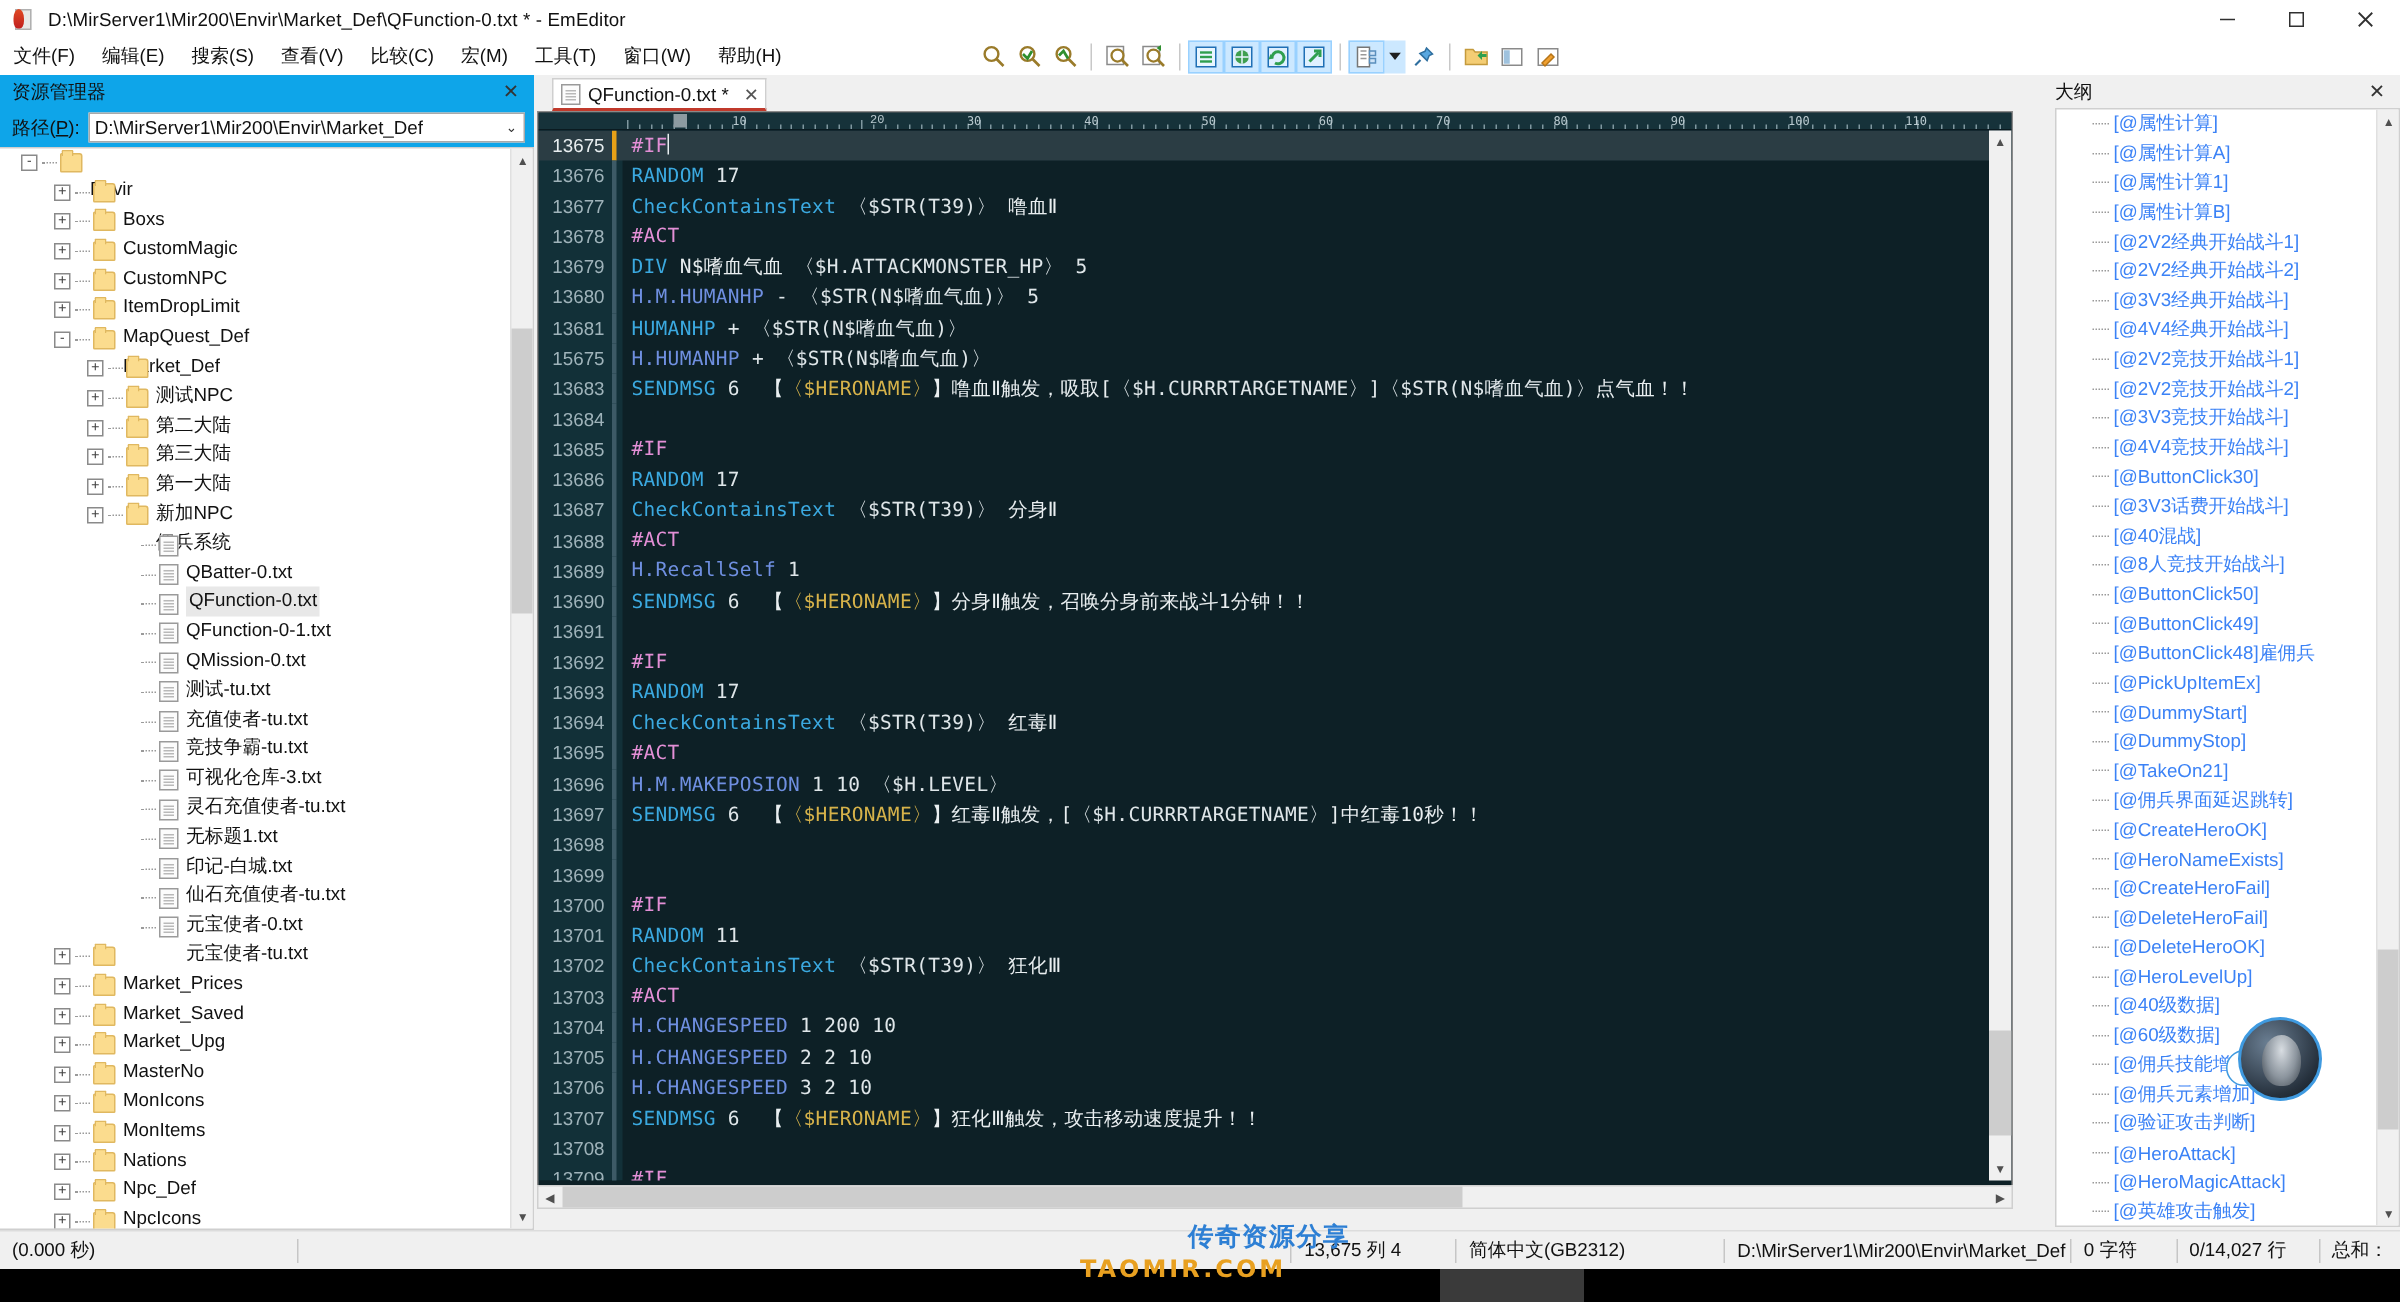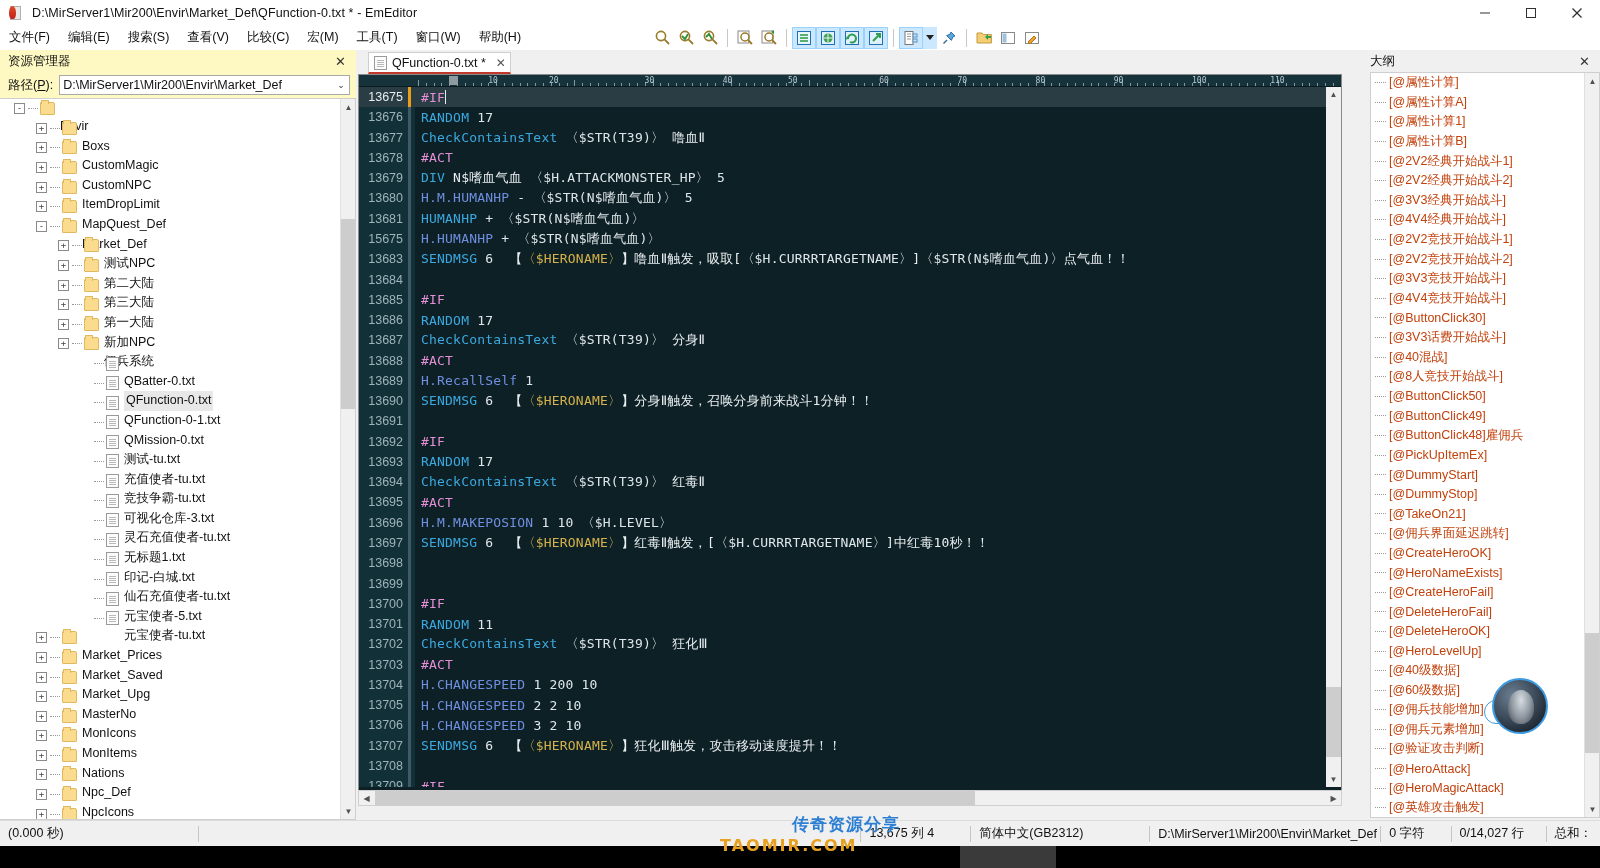--- a/index.html
+++ b/index.html
@@ -69,21 +69,21 @@
     width: 24px; height: 22px; display: flex; align-items: center; justify-content: center;
     position: relative;
   }
   .tb-btn.active { background: #cce8ff; border: 1px solid #99d1ff; }
   .tb-btn svg { display: block; }
   .tb-dd { width: 14px; height: 22px; display:flex; align-items:center; justify-content:center; background:#cce8ff; }
 
   
   .explorer {
     position: absolute; left: 0; top: 50px; width: 356px; height: 770px;
-    background: #fef9c3;
+    background: #0ea5e9;
   }
   .panel-head {
     height: 22px; display: flex; align-items: center; justify-content: space-between;
     padding: 0 6px 0 8px;
   }
   .panel-head .ttl { font-size: 12.5px; color: #111; }
   .panel-head .x { font-size: 13px; color: #333; cursor: pointer; padding: 0 4px; }
   .path-row {
     height: 26px; display: flex; align-items: center; padding: 0 6px 0 8px; gap: 6px; justify-content: space-between;
   }
@@ -256,21 +256,21 @@
   .outline {
     position: absolute; left: 1362px; top: 50px; width: 238px; height: 770px;
     background: #f0f0f0;
   }
   .ol-list {
     position: absolute; left: 8px; top: 22px; width: 230px; height: 746px;
     background: #fff; border: 1px solid #cfcfcf; overflow: hidden;
   }
   .olnode {
     height: 19.6px; display: flex; align-items: center; white-space: nowrap;
-    font-size: 12.5px; color: #c2410c; padding-left: 4px;
+    font-size: 12.5px; color: #3b82f6; padding-left: 24px;
   }
   .olnode .dots {
     width: 11px; height: 1px; border-top: 1px dotted #9a9a9a; margin-right: 3px; flex:0 0 auto;
   }
   .ol-scroll {
     position:absolute; right:0; top:0; width:15px; height:744px; background:#f0f0f0;
     border-left:1px solid #e0e0e0;
   }
   .ol-scroll .up,.ol-scroll .dn{width:15px;height:16px;display:flex;align-items:center;justify-content:center;color:#505050;font-size:8px;}
   .ol-scroll .dn{position:absolute;bottom:0;}
@@ -726,21 +726,21 @@
             </span>
             <span class="lbl">仙石充值使者-tu.txt</span>
           </div>
           <div class="tnode">
             <span style="display: inline-block; flex: 0 0 auto; width: 80px; height: 1px;"></span>
             <span class="exp none"></span>
             <span class="dots"></span>
             <span class="ico-file">
               <i></i>
             </span>
-            <span class="lbl">元宝使者-5.txt</span>
+            <span class="lbl">元宝使者-0.txt</span>
           </div>
           <div class="tnode">
             <span style="display: inline-block; flex: 0 0 auto; width: 80px; height: 1px;"></span>
             <span class="exp none"></span>
             <span class="dots"></span>
             <span class="ico-file">
               <i></i>
             </span>
             <span class="lbl">元宝使者-tu.txt</span>
           </div>
@@ -871,21 +871,21 @@
           <div class="tick" style="left: 145.02px;"></div>
           <div class="tick" style="left: 152.84px;"></div>
           <div class="tick" style="left: 160.66px;"></div>
           <div class="tick" style="left: 168.48px;"></div>
           <div class="tick" style="left: 176.3px;"></div>
           <div class="tick" style="left: 184.12px;"></div>
           <div class="tick" style="left: 191.94px;"></div>
           <div class="tick" style="left: 199.76px;"></div>
           <div class="tick" style="left: 207.58px;"></div>
           <div class="tick big" style="left: 215.4px;"></div>
-          <div class="rl" style="left: 190px;">20</div>
+          <div class="rl" style="left: 221px; font-family: Liberation Mono, monospace;">20</div>
           <div class="tick" style="left: 223.22px;"></div>
           <div class="tick" style="left: 231.04px;"></div>
           <div class="tick" style="left: 238.86px;"></div>
           <div class="tick" style="left: 246.68px;"></div>
           <div class="tick" style="left: 254.5px;"></div>
           <div class="tick" style="left: 262.32px;"></div>
           <div class="tick" style="left: 270.14px;"></div>
           <div class="tick" style="left: 277.96px;"></div>
           <div class="tick" style="left: 285.78px;"></div>
           <div class="tick big" style="left: 293.6px;"></div>
@@ -904,21 +904,21 @@
           <div class="tick" style="left: 379.62px;"></div>
           <div class="tick" style="left: 387.44px;"></div>
           <div class="tick" style="left: 395.26px;"></div>
           <div class="tick" style="left: 403.08px;"></div>
           <div class="tick" style="left: 410.9px;"></div>
           <div class="tick" style="left: 418.72px;"></div>
           <div class="tick" style="left: 426.54px;"></div>
           <div class="tick" style="left: 434.36px;"></div>
           <div class="tick" style="left: 442.18px;"></div>
           <div class="tick big" style="left: 450px;"></div>
-          <div class="rl" style="left: 429px;">50</div>
+          <div class="rl" style="left: 442px;">50</div>
           <div class="tick" style="left: 457.82px;"></div>
           <div class="tick" style="left: 465.64px;"></div>
           <div class="tick" style="left: 473.46px;"></div>
           <div class="tick" style="left: 481.28px;"></div>
           <div class="tick" style="left: 489.1px;"></div>
           <div class="tick" style="left: 496.92px;"></div>
           <div class="tick" style="left: 504.74px;"></div>
           <div class="tick" style="left: 512.56px;"></div>
           <div class="tick" style="left: 520.38px;"></div>
           <div class="tick big" style="left: 528.2px;"></div>

